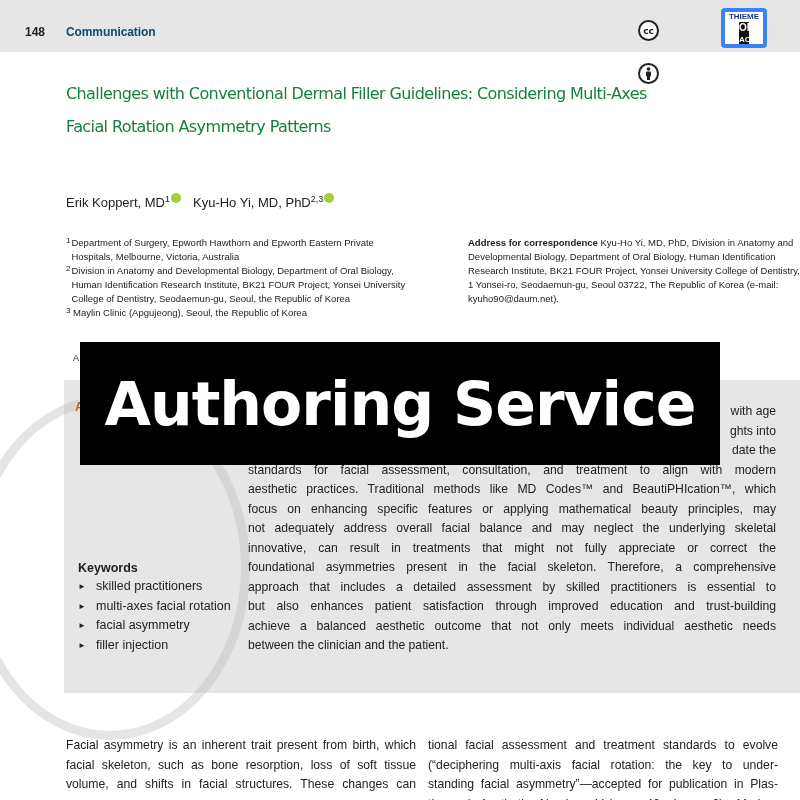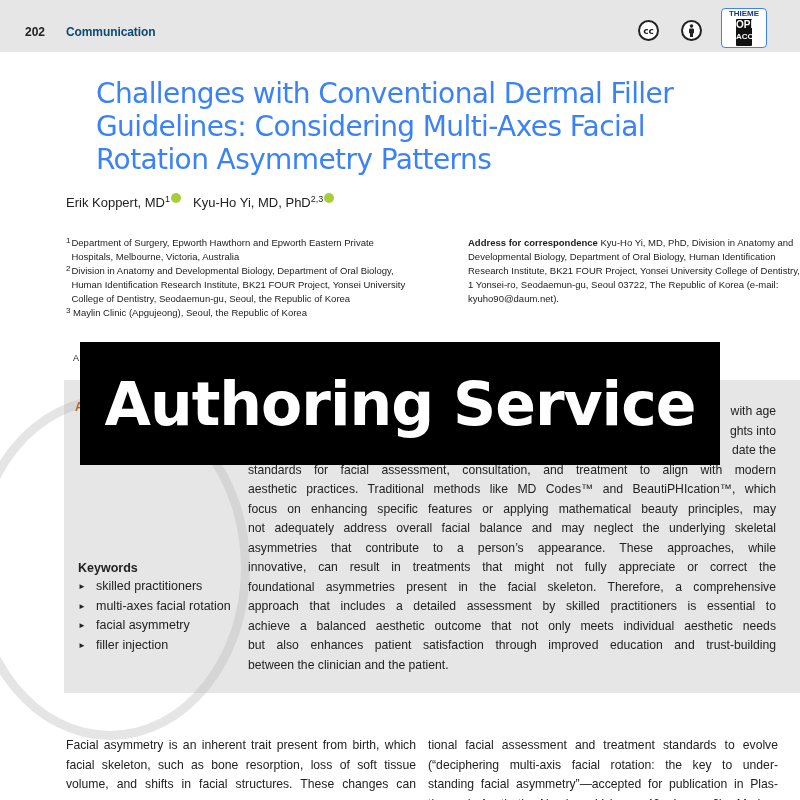--- a/index.html
+++ b/index.html
@@ -5,42 +5,42 @@
     * { box-sizing: border-box; margin: 0; padding: 0; }
     html, body { width: 800px; height: 800px; overflow: hidden; background: #ffffff; }
     body { position: relative; font-family: "Liberation Sans", sans-serif; color: #222; }
 
     .header-bar {
       position: absolute; left: 0; top: 0; width: 800px; height: 52px;
       background: #e6e6e6;
     }
     .page-num { position: absolute; left: 25px; top: 25px; font-size: 12px; font-weight: bold; color: #222; }
     .section-label { position: absolute; left: 66px; top: 25px; font-size: 12px; font-weight: bold; color: #0c4a6e; letter-spacing: -0.1px; }
-    .cc-icons { position: absolute; left: 638px; top: 20px; display: flex; gap: 22px; }
+    .cc-icons { position: absolute; left: 638px; top: 20px; display: flex; gap: 22px; flex-direction: column; }
     .cc-icon {
       width: 21px; height: 21px; border-radius: 50%; border: 2px solid #222; background: #fff;
       display: flex; align-items: center; justify-content: center;
       font-size: 9px; font-weight: bold; color: #222; font-family: "DejaVu Sans", sans-serif;
     }
     .oa-badge {
       position: absolute; left: 721px; top: 8px; width: 46px; height: 40px;
-      border: 1px solid #3b82f6; border-radius: 4px; background: #fff; overflow: hidden;
+      border: 4px solid #3b82f6; border-radius: 4px; background: #fff; overflow: hidden;
     }
     .oa-top { font-size: 8px; font-weight: bold; text-align: center; color: #1a3a8a; line-height: 10px; }
     .oa-bottom {
       background: #111; color: #fff; margin: 0 14px; text-align: center;
       font-size: 10px; font-weight: bold; line-height: 12px; height: 27px; border-radius: 1px;
     }
     .oa-bottom span { display: block; }
     .oa-bottom .small { font-size: 8px; line-height: 11px; }
 
     .title {
       position: absolute; left: 66px; top: 77px; width: 620px;
-      font-size: 28px; line-height: 33px; color: #3b82f6; font-weight: normal;
-      font-family: "DejaVu Sans", sans-serif; letter-spacing: -0.6px; margin-left: 30px;
+      font-size: 16px; line-height: 33px; color: #15803d; font-weight: normal;
+      font-family: "DejaVu Sans", sans-serif; letter-spacing: -0.6px;
     }
     .authors { position: absolute; left: 66px; top: 193px; font-size: 13px; color: #222; display: flex; gap: 12px; }
     .authors sup { font-size: 9px; }
     .orcid {
       display: inline-block; width: 10px; height: 10px; border-radius: 50%;
       background: #a6ce39; vertical-align: 4px; margin-left: 1px;
     }
 
     .affil { position: absolute; left: 66px; top: 236px; width: 350px; font-size: 9.5px; line-height: 14px; color: #222; }
     .affil-item { display: flex; }
@@ -81,21 +81,21 @@
 
     .body-col { position: absolute; top: 736px; width: 350px; font-size: 12.2px; line-height: 19.5px; color: #222; }
     .body-col .line { display: block; text-align: justify; text-align-last: justify; white-space: nowrap; overflow: hidden; height: 19.5px; }
     .col-left { left: 66px; }
     .col-right { left: 428px; }
   </style>
 </head>
 <body>
 
 <div class="header-bar"></div>
-<span class="page-num">202</span>
+<span class="page-num">148</span>
 <span class="section-label">Communication</span>
 <div class="cc-icons">
   <span class="cc-icon">cc</span>
   <span class="cc-icon">
     <svg width="11" height="13" viewBox="0 0 11 13">
       <circle cx="5.5" cy="2" r="1.8" fill="#222"></circle>
       <rect x="3" y="4.5" width="5" height="5" rx="1" fill="#222"></rect>
       <rect x="4" y="9" width="3" height="4" fill="#222"></rect>
     </svg>
   </span>
@@ -146,26 +146,25 @@
 <span class="abstract-heading">A</span>
 
 <div class="abstract-text">
   <span class="line" style="text-align-last:right">with age</span>
   <span class="line" style="text-align-last:right">ghts into</span>
   <span class="line" style="text-align-last:right">date the</span>
   <span class="line">standards for facial assessment, consultation, and treatment to align with modern</span>
   <span class="line">aesthetic practices. Traditional methods like MD Codes™ and BeautiPHIcation™, which</span>
   <span class="line">focus on enhancing specific features or applying mathematical beauty principles, may</span>
   <span class="line">not adequately address overall facial balance and may neglect the underlying skeletal</span>
-  <span class="line">asymmetries that contribute to a person’s appearance. These approaches, while</span>
   <span class="line">innovative, can result in treatments that might not fully appreciate or correct the</span>
   <span class="line">foundational asymmetries present in the facial skeleton. Therefore, a comprehensive</span>
   <span class="line">approach that includes a detailed assessment by skilled practitioners is essential to</span>
+  <span class="line">but also enhances patient satisfaction through improved education and trust-building</span>
   <span class="line">achieve a balanced aesthetic outcome that not only meets individual aesthetic needs</span>
-  <span class="line">but also enhances patient satisfaction through improved education and trust-building</span>
   <span class="line last">between the clinician and the patient.</span>
 </div>
 
 <div class="keywords">
   <div class="kw-heading">Keywords</div>
   <div class="kw-item">
     <span class="kw-arrow">►</span>
     <span>skilled practitioners</span>
   </div>
   <div class="kw-item">

